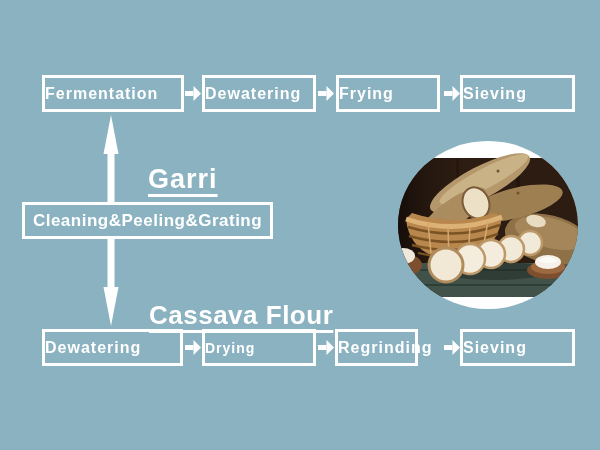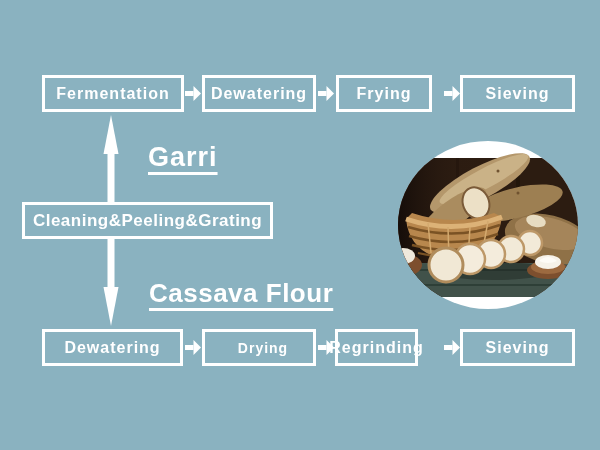--- a/index.html
+++ b/index.html
@@ -4,35 +4,35 @@
 <style>
   html,body{margin:0;padding:0;background:#fff;}
   .page{
     position:relative;width:600px;height:450px;overflow:hidden;
     background:var(--bg,#8ab2c0);
     font-family:"Liberation Sans","DejaVu Sans",sans-serif;
     color:var(--fg,#ffffff);
   }
   .step{
     position:absolute;height:37px;border:3px solid var(--fg,#fff);
-    box-sizing:border-box;display:flex;align-items:center;justify-content:center;
+    box-sizing:border-box;display:flex;align-items:center;
   }
   .step span{
     font-weight:bold;font-size:16px;letter-spacing:1px;white-space:nowrap;
   }
-  .step.sz-sm span{font-size:14px;letter-spacing:1px;padding-left:8px;}
+  .step.sz-sm span{font-size:14px;letter-spacing:1px;}
   .src-box{
     position:absolute;left:22px;top:202px;width:251px;height:37px;
     border:3px solid var(--fg,#fff);box-sizing:border-box;
     display:flex;align-items:center;justify-content:center;
   }
   .src-box span{font-weight:bold;font-size:17px;letter-spacing:.5px;white-space:nowrap;}
   .heading{
     position:absolute;font-weight:bold;white-space:nowrap;
-    text-decoration:underline;text-decoration-thickness:3px;text-underline-offset:6px;
+    text-decoration:underline;text-decoration-thickness:3px;text-underline-offset:6px;margin-top:22px;
   }
   .heading.garri{left:148px;top:142px;font-size:27px;letter-spacing:1px;}
   .heading.flour{left:149px;top:278px;font-size:26px;letter-spacing:.5px;}
   .harrow,.varrow,.photo-wrap{position:absolute;}
 </style>
 </head>
 <body>
 
 <div class="page" style="--bg: #8ab2c0; --fg: #ffffff;">
 
@@ -43,21 +43,21 @@
     <rect x="0" y="5" width="8.5" height="5" fill="#fff"></rect>
       <polygon points="8.5,0 16,7.5 8.5,15" fill="#fff"></polygon>
   </svg>
   <div class="step" style="left:202px;top:75px;width:114px">
     <span>Dewatering</span>
   </div>
   <svg class="harrow" style="left:318px;top:86px" width="16" height="15" viewBox="0 0 16 15">
     <rect x="0" y="5" width="8.5" height="5" fill="#fff"></rect>
       <polygon points="8.5,0 16,7.5 8.5,15" fill="#fff"></polygon>
   </svg>
-  <div class="step" style="left:336px;top:75px;width:96px">
+  <div class="step" style="left:336px;top:75px;width:104px">
     <span>Frying</span>
   </div>
   <svg class="harrow" style="left:444px;top:86px" width="16" height="15" viewBox="0 0 16 15">
     <rect x="0" y="5" width="8.5" height="5" fill="#fff"></rect>
       <polygon points="8.5,0 16,7.5 8.5,15" fill="#fff"></polygon>
   </svg>
   <div class="step" style="left:460px;top:75px;width:115px">
     <span>Sieving</span>
   </div>
 

